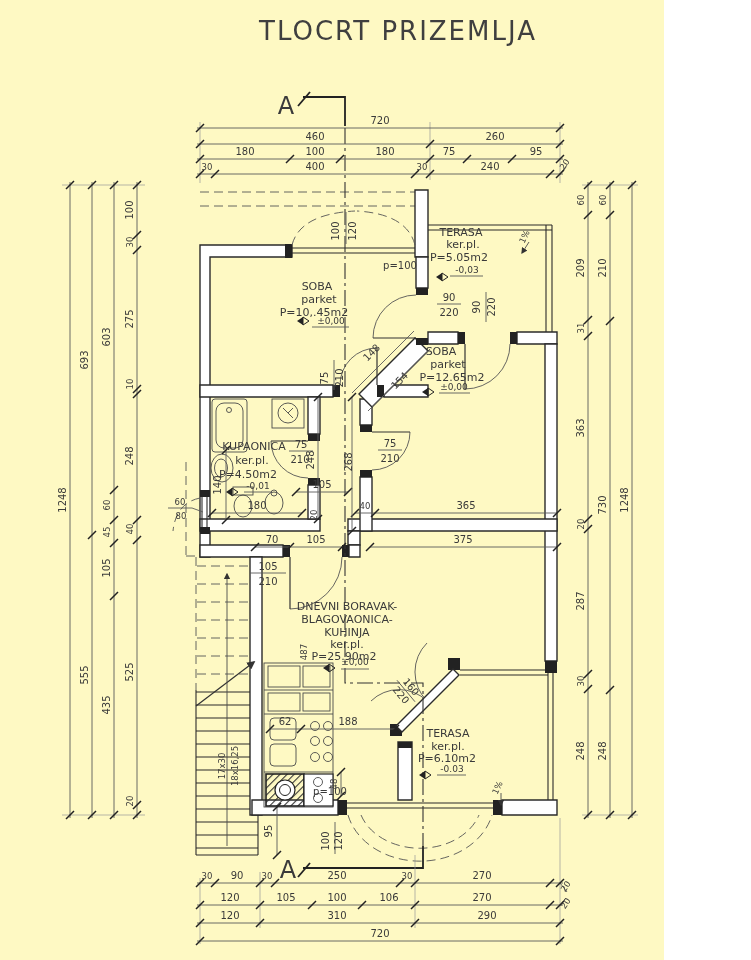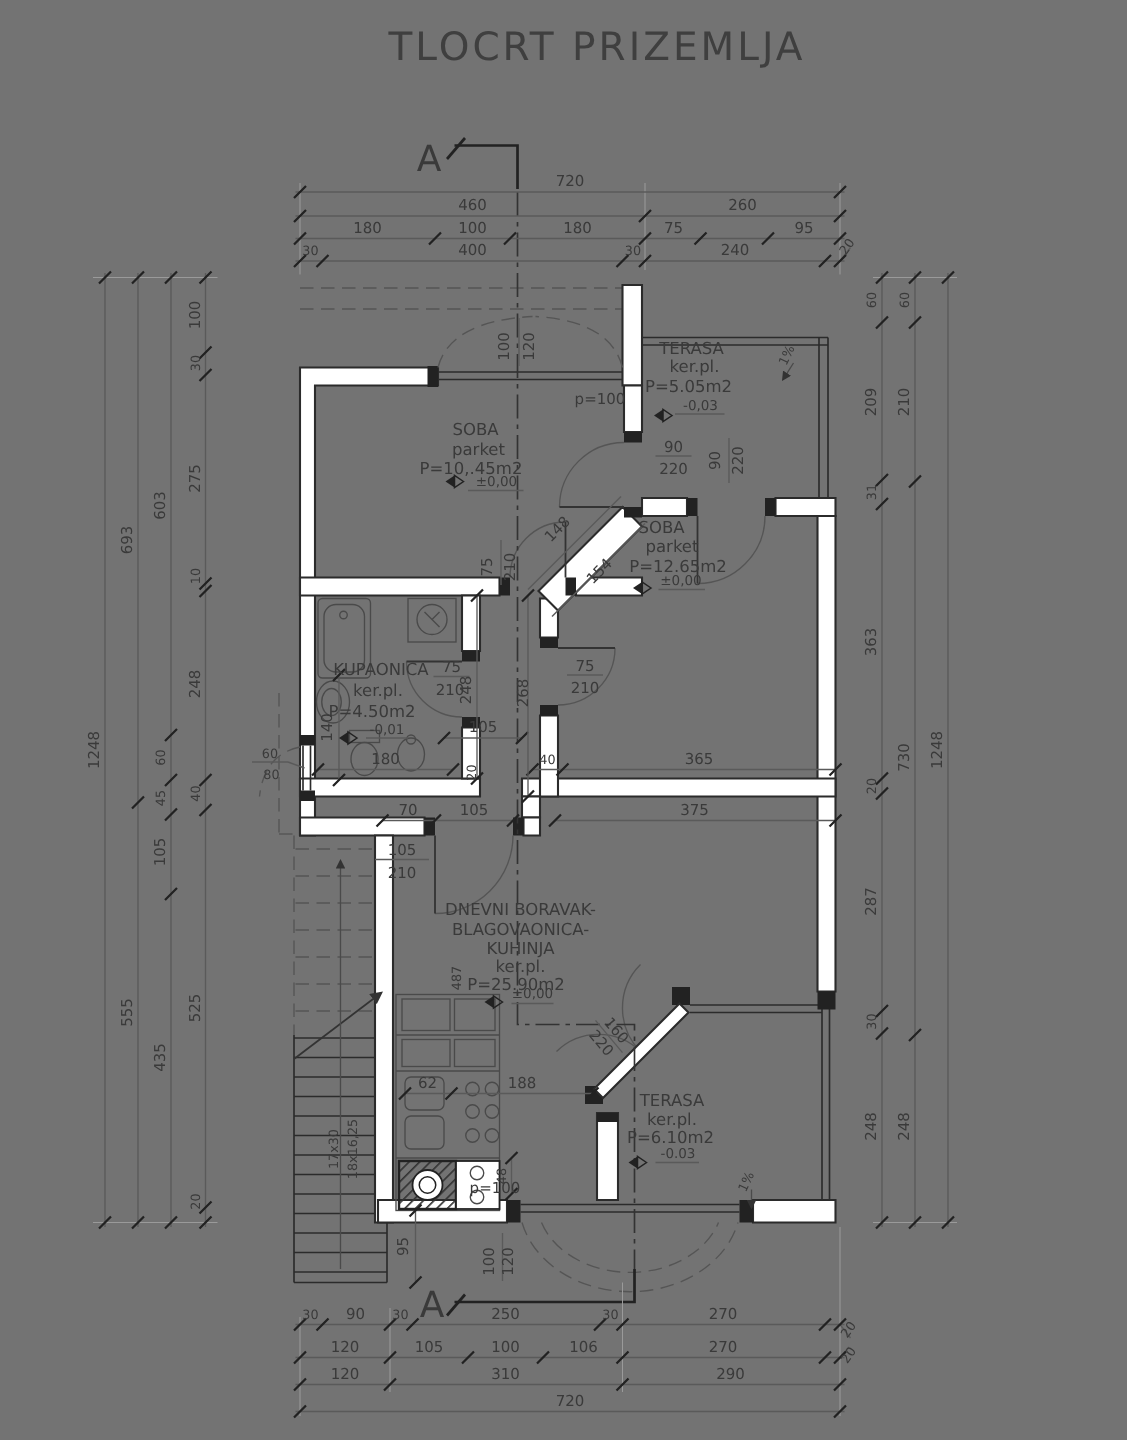--- a/index.html
+++ b/index.html
@@ -1,16 +1,16 @@
 <!DOCTYPE html>
 <html><head>
 <meta charset="utf-8">
 <style>
   html,body{margin:0;padding:0;background:#fff;}
-  .wrap{position:relative;width:751px;height:960px;background:#737373;overflow:hidden;}
+  .wrap{position:relative;width:664px;height:960px;background:#fef9c3;overflow:hidden;}
   svg{position:absolute;left:0;top:0;}
   text{font-family:"DejaVu Sans", sans-serif;fill:#3a3a3a;}
   .t{font-size:26px;letter-spacing:2px;fill:#3f3f3f;}
   .d{font-size:10px;text-anchor:middle;}
   .ds{font-size:8.5px;text-anchor:middle;}
   .r{font-size:11px;text-anchor:middle;}
   .e{font-size:9px;text-anchor:middle;}
   .A{font-size:24px;text-anchor:middle;}
   .wall{fill:#ffffff;stroke:#2b2b2b;stroke-width:1.4;}
   .jamb{fill:#222;stroke:none;}

